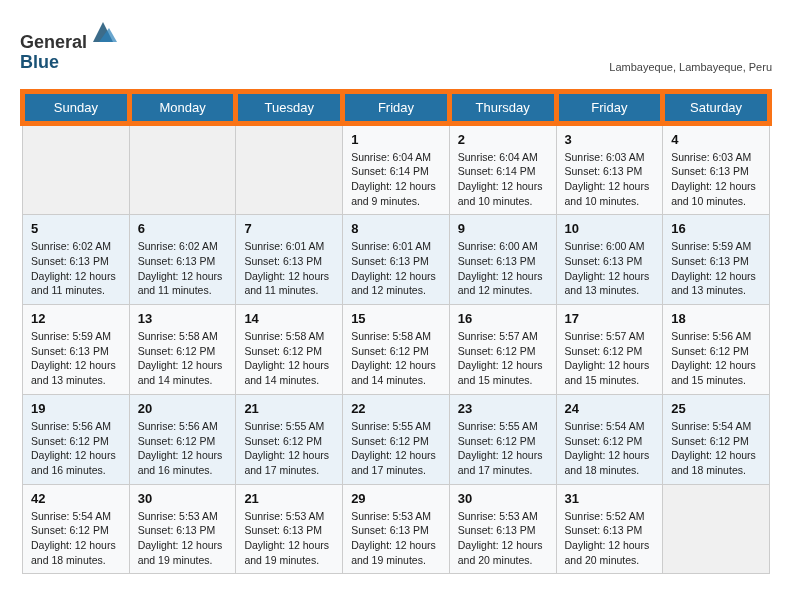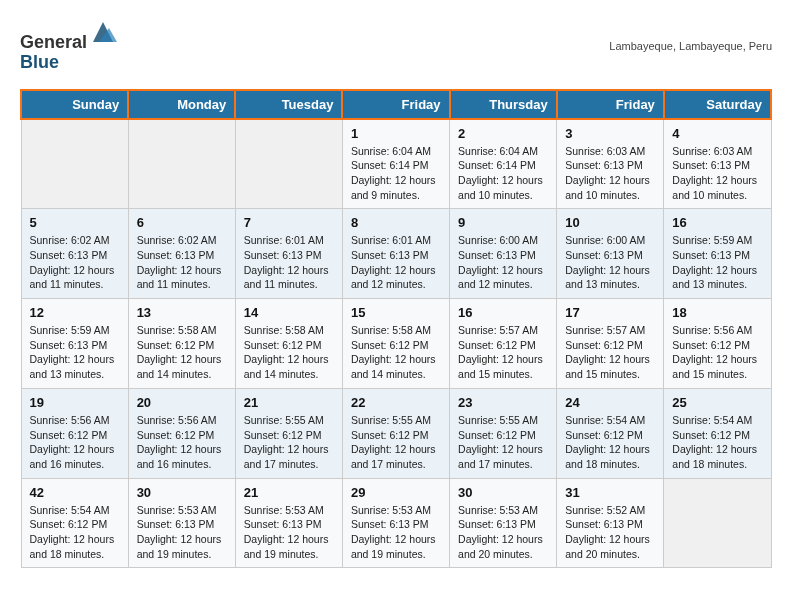--- a/index.html
+++ b/index.html
@@ -6,21 +6,21 @@
     body {
       font-family: Arial, sans-serif;
       background: #fff;
       width: 792px;
       min-height: 612px;
       padding: 20px;
     }
     .header {
       display: flex;
       justify-content: space-between;
-      align-items: center;
+      align-items: flex-end;
       margin-bottom: 16px;
     }
     .logo {
       display: flex;
       align-items: center;
     }
     .logo-text {
       font-size: 18px;
       font-weight: bold;
       line-height: 1.1;
@@ -48,25 +48,25 @@
       color: #444;
     }
     .calendar {
       width: 100%;
       border-collapse: collapse;
       border: 1px solid #ccc;
     }
     .calendar th {
       background-color: #2471a3;
       color: #fff;
-      text-align: right;
+      text-align: center;
       padding: 6px 8px;
       font-size: 13px;
-      font-weight: bold;
-      border: 2px solid #f97316;
+      font-weight: normal;
+      border: 5px solid #f97316;
     }
     .calendar td {
       vertical-align: top;
       padding: 6px 8px;
       border: 1px solid #ccc;
       width: 107px;
       min-height: 80px;
       font-size: 11px;
       color: #222;
       background: #fff;

